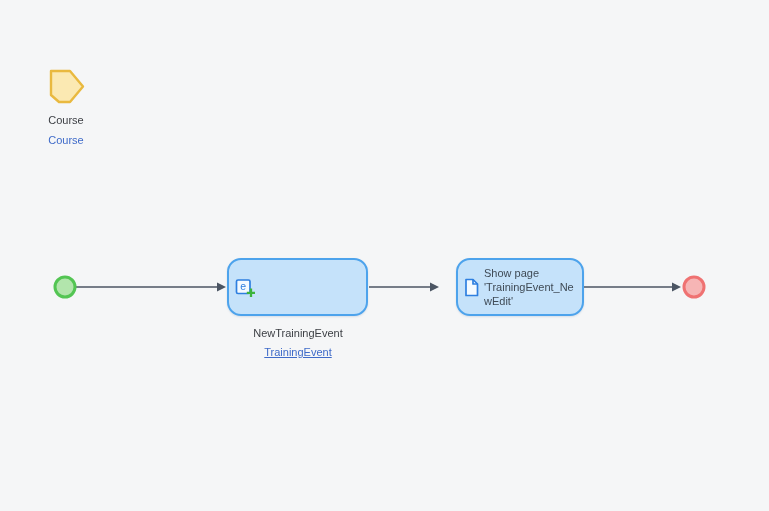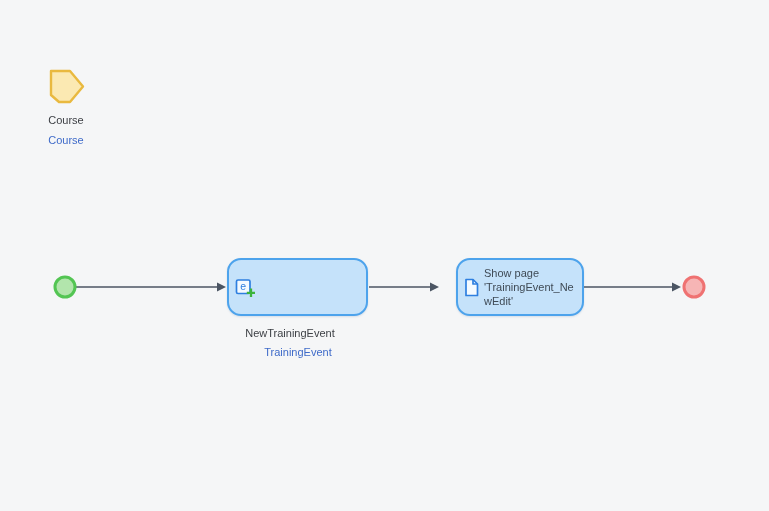--- a/index.html
+++ b/index.html
@@ -71,22 +71,22 @@
 
   <div class="activity" style="left:227px; top:258px; width:141px; height:58px;">
     <span class="icon">
       <svg width="21" height="21" viewBox="0 0 21 21">
         <rect x="1.5" y="3" width="13.5" height="13.5" rx="1.5" fill="#f4faff" stroke="#2e7fe0" stroke-width="1.7"></rect>
         <text x="8.2" y="13" text-anchor="middle" font-size="10.5" fill="#2e7fe0" font-family="Liberation Sans, sans-serif">e</text>
         <path d="M16 11.5 V20 M11.8 15.8 H20" stroke="#3cb43c" stroke-width="2.3" fill="none"></path>
       </svg>
     </span>
   </div>
-  <div class="label dark" style="left:210px; top:327px; width:160px;">NewTrainingEvent</div>
-  <div class="label link" style="left:218px; top:346px; width:160px;">TrainingEvent</div>
+  <div class="label dark" style="left:218px; top:327px; width:160px;">NewTrainingEvent</div>
+  <div class="label link" style="left:218px; top:346px; width:160px;text-decoration:underline;">TrainingEvent</div>
 
   <div class="activity" style="left:436px; top:258px; width:128px; height:58px;margin-left:20px;">
     <span class="icon">
       <svg width="15" height="19" viewBox="0 0 15 19">
         <path d="M2 1.5 h7 l4.5 4.5 v11.5 h-11.5 z" fill="#f4faff" stroke="#2e7fe0" stroke-width="1.7" stroke-linejoin="round"></path>
         <path d="M9 1.5 v4.5 h4.5" fill="none" stroke="#2e7fe0" stroke-width="1.7" stroke-linejoin="round"></path>
       </svg>
     </span>
     <span class="act-label">Show page
 'TrainingEvent_Ne

